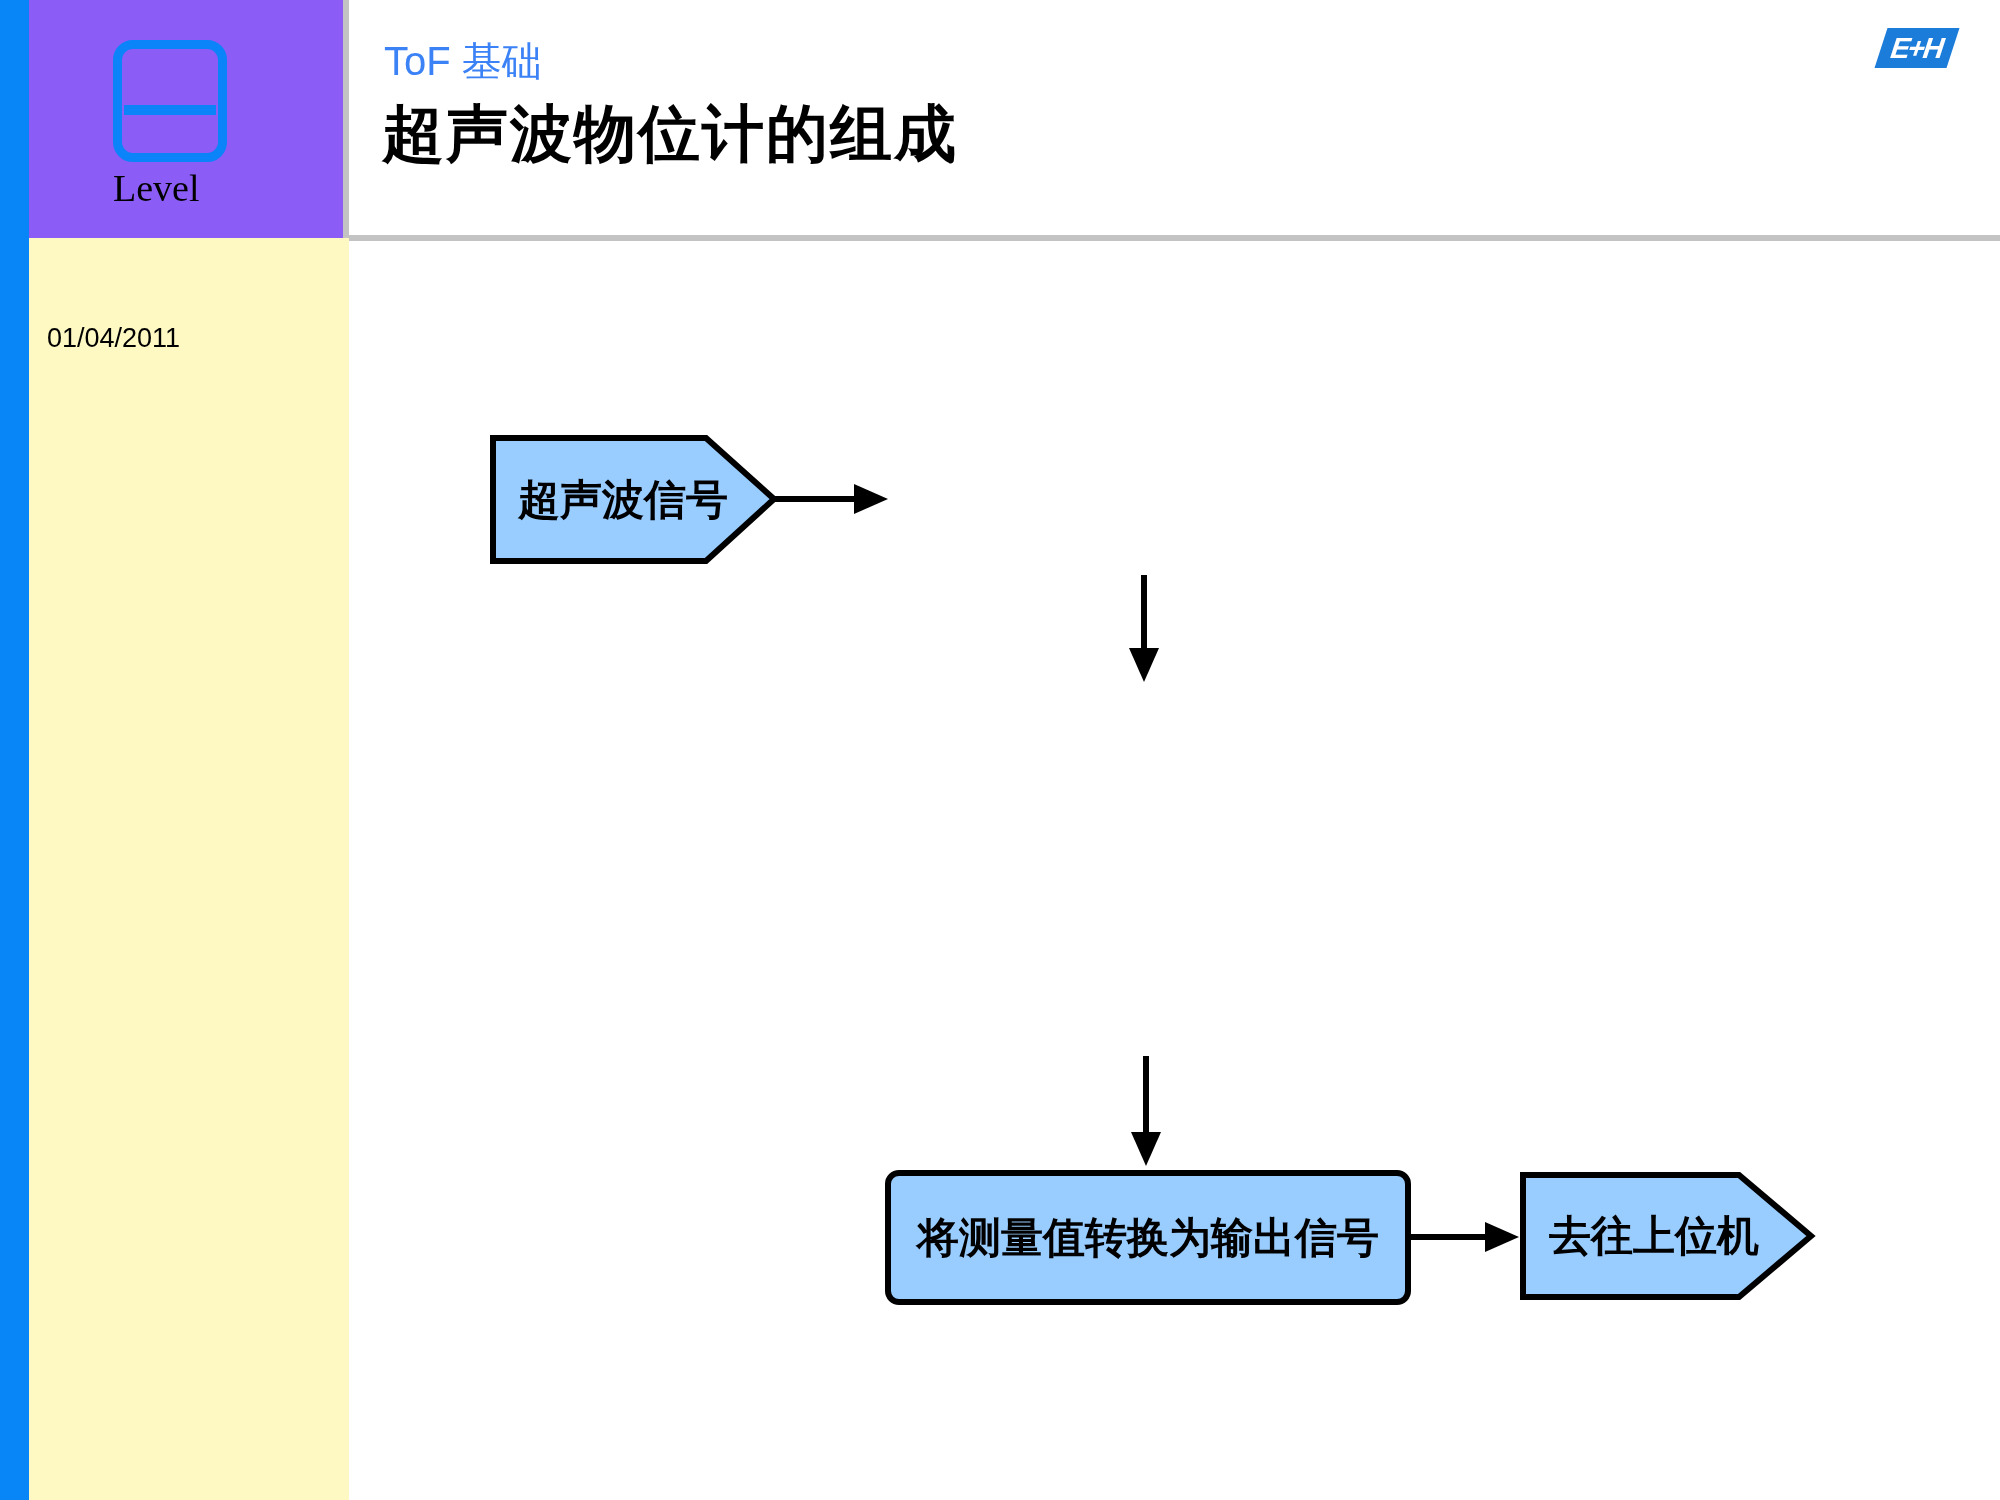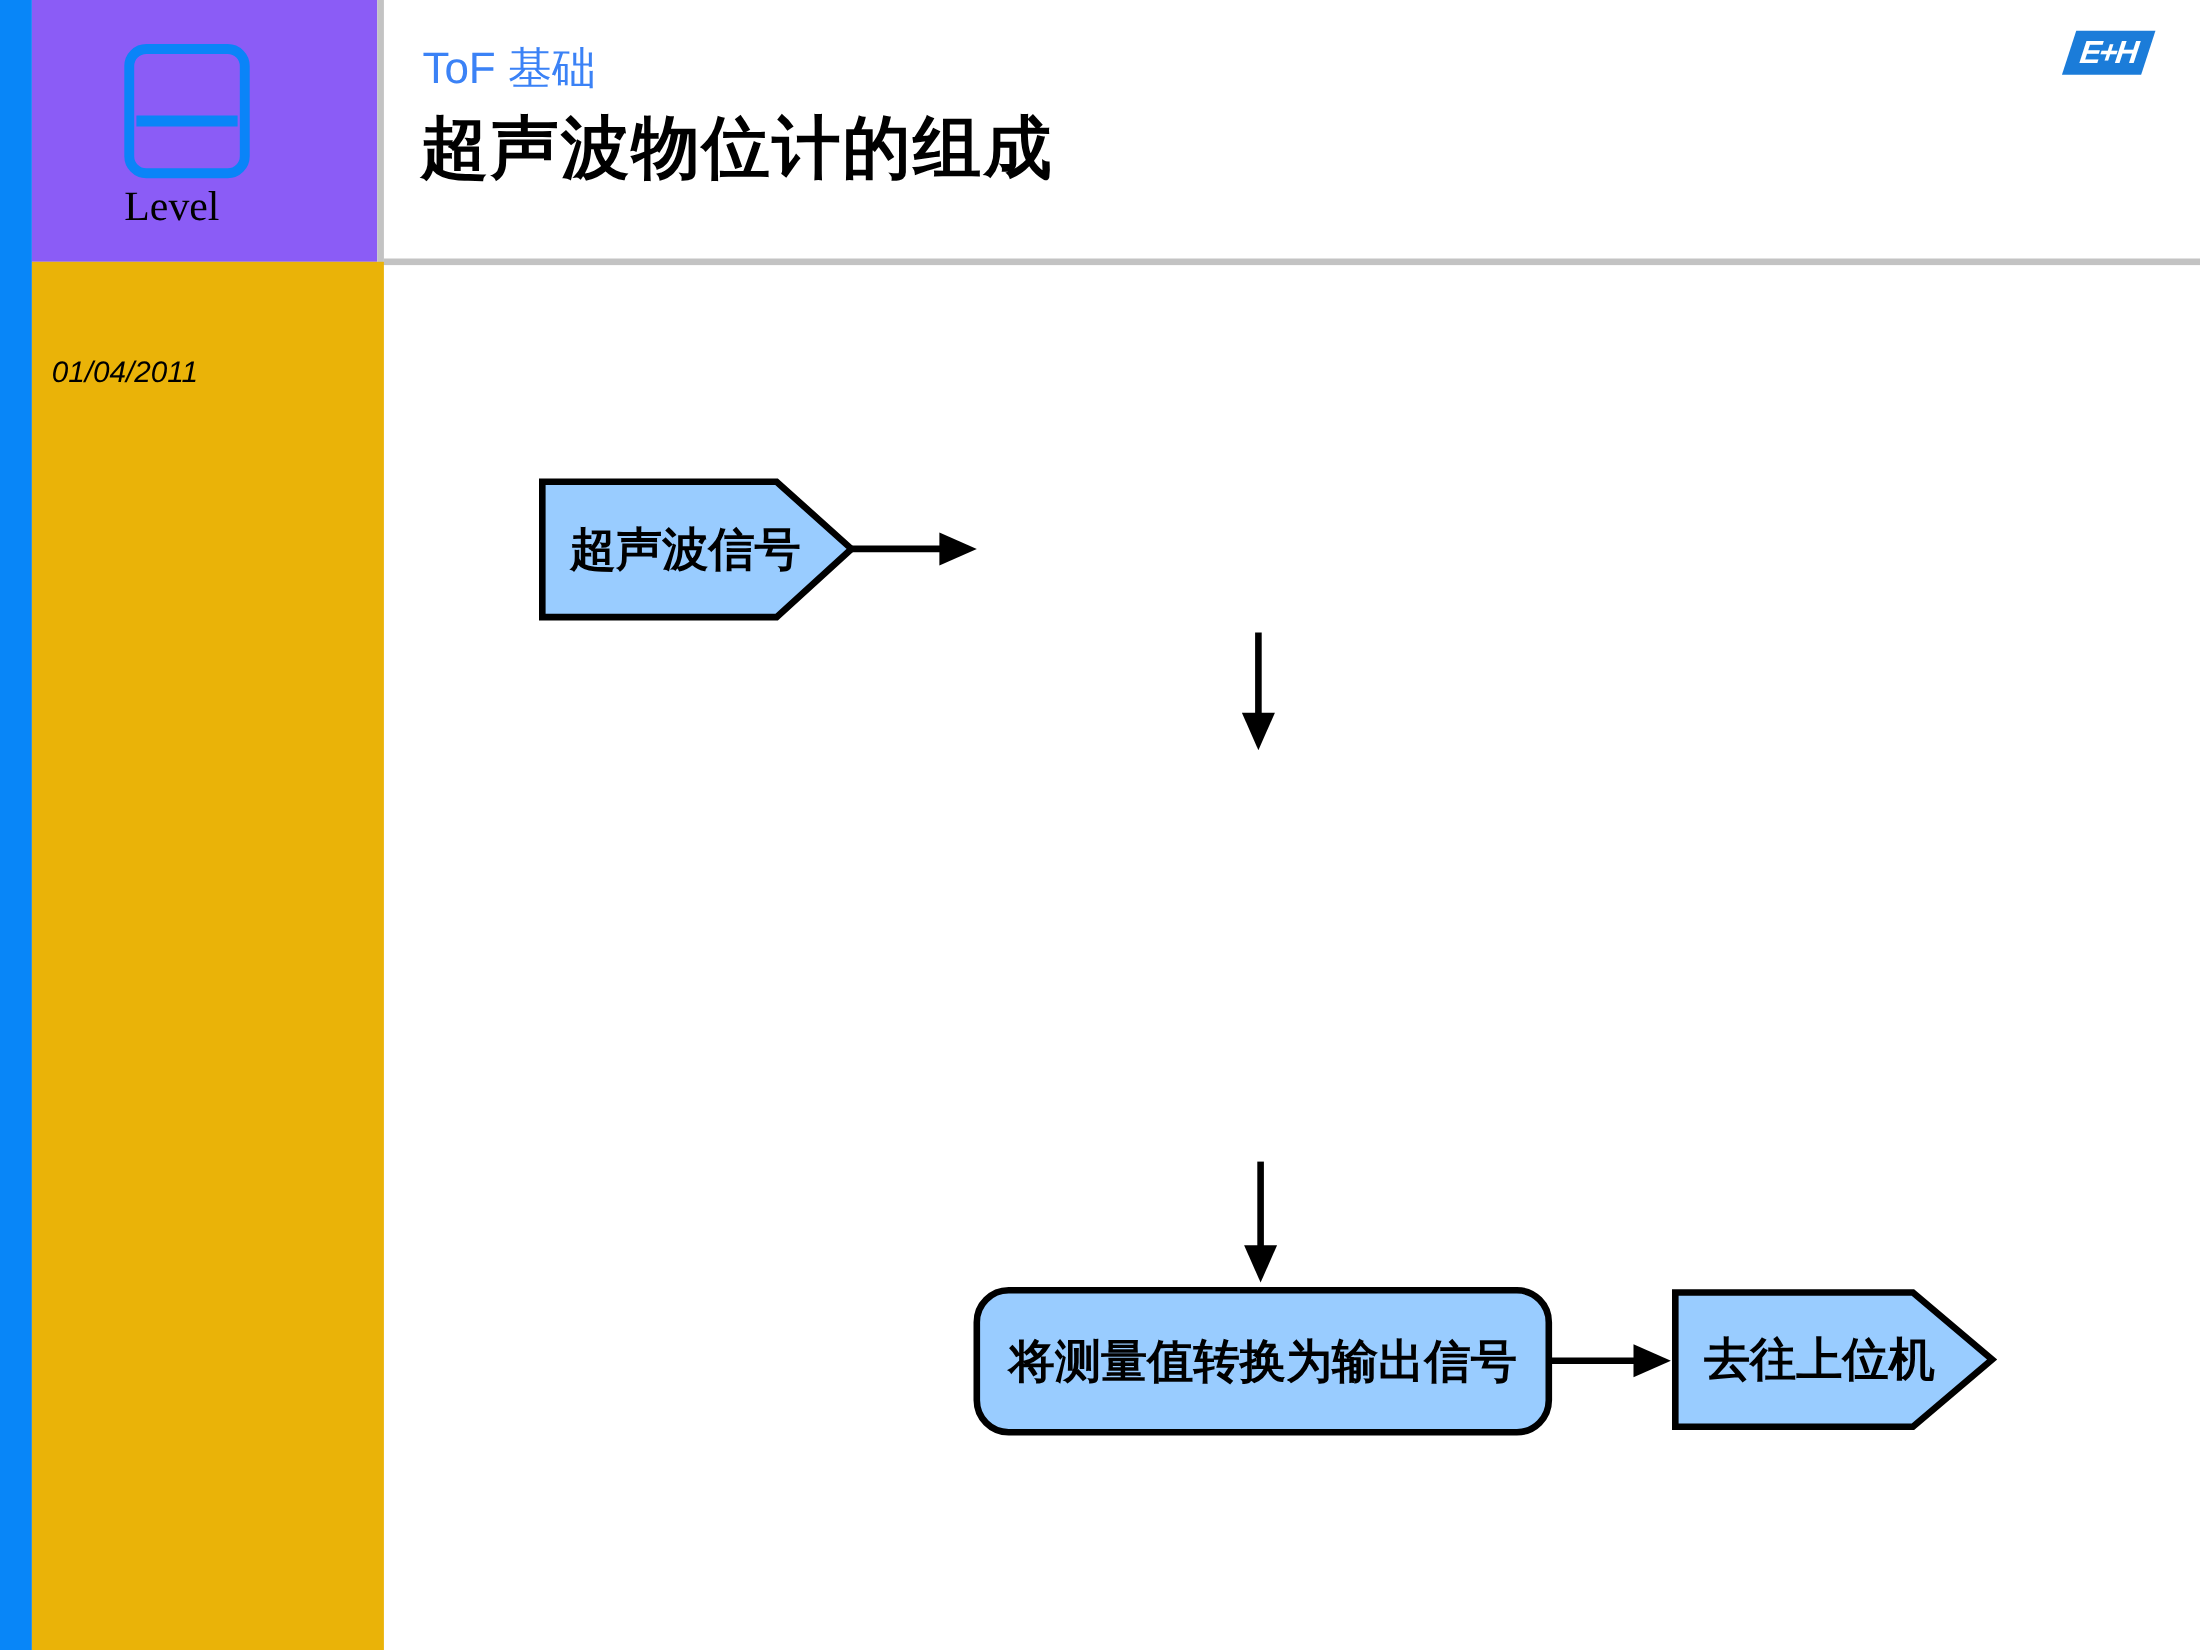--- a/index.html
+++ b/index.html
@@ -13,40 +13,40 @@
   .corner{position:absolute;left:29px;top:0;width:314px;height:238px;background:#8b5cf6;}
   .level-icon{position:absolute;left:84px;top:40px;width:114px;height:122px;
     border:9px solid #0A84F8;border-radius:20px;box-sizing:border-box;}
   .level-icon .bar{position:absolute;left:2px;right:2px;top:56px;height:10px;background:#0A84F8;}
   .level-label{position:absolute;left:84px;top:166px;font-family:"Liberation Serif",serif;
     font-size:38px;color:#000;}
   
   .v-div{position:absolute;left:343px;top:0;width:6px;height:241px;background:#C3C3C3;}
   .h-div{position:absolute;left:349px;top:235px;width:1651px;height:6px;background:#C3C3C3;}
   
-  .sidebar{position:absolute;left:29px;top:238px;width:320px;height:1262px;background:#eab308;font-style:italic;}
+  .sidebar{position:absolute;left:29px;top:238px;width:320px;height:1262px;background:#fef9c3;}
   .date{position:absolute;left:18px;top:85px;font-size:27px;color:#000;}
   
   .topic{position:absolute;left:384px;top:34px;font-size:40px;font-weight:400;color:#3b82f6;}
   .title{position:absolute;left:382px;top:92px;font-size:62px;font-weight:700;color:#000;letter-spacing:2px;}
   .brand{position:absolute;top:28px;right:47px;display:flex;align-items:center;gap:16px;}
   .brand-text{font-size:46px;font-weight:700;color:#1a1a1a;letter-spacing:-1px;}
   .brand-logo{width:72px;height:40px;background:#1B7CD9;transform:skewX(-18deg);
     display:flex;align-items:center;justify-content:center;}
   .brand-logo span{color:#fff;font-size:29px;font-weight:700;letter-spacing:-2px;}
   
   .overlay{position:absolute;left:0;top:0;width:2000px;height:1500px;}
   
   .node{position:absolute;background:#99CCFF;border:6px solid #000;box-sizing:border-box;
     display:flex;align-items:center;justify-content:center;text-align:center;
     font-size:42px;font-weight:600;color:#000;}
   .box1{left:890px;top:442px;width:525px;height:133px;border-radius:32px;}
   .bigbox{left:885px;top:683px;width:527px;height:375px;border-radius:56px;
     font-size:41px;line-height:55px;white-space:pre-line;}
-  .box3{left:885px;top:1170px;width:526px;height:135px;border-radius:32px;}
+  .box3{left:885px;top:1170px;width:526px;height:135px;border-radius:14px;}
   
   .pent-label{position:absolute;display:flex;align-items:center;justify-content:center;
     font-size:42px;font-weight:600;color:#000;text-align:center;}
   .pent1-label{left:497px;top:438px;width:252px;height:123px;}
   .pent2-label{left:1530px;top:1175px;width:248px;height:122px;}
 </style>
 </head>
 <body>
 
 <div class="slide">

